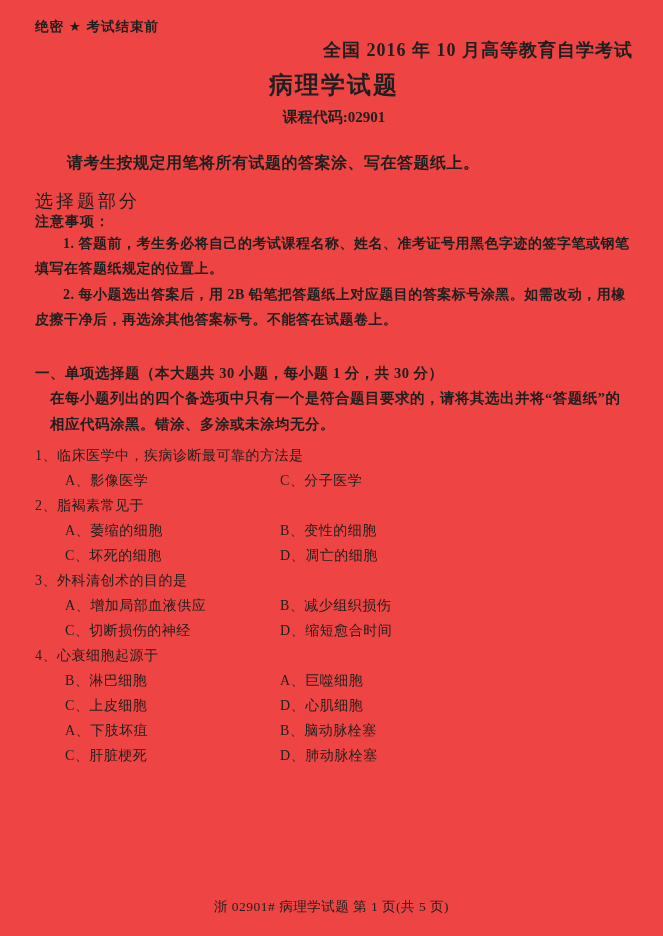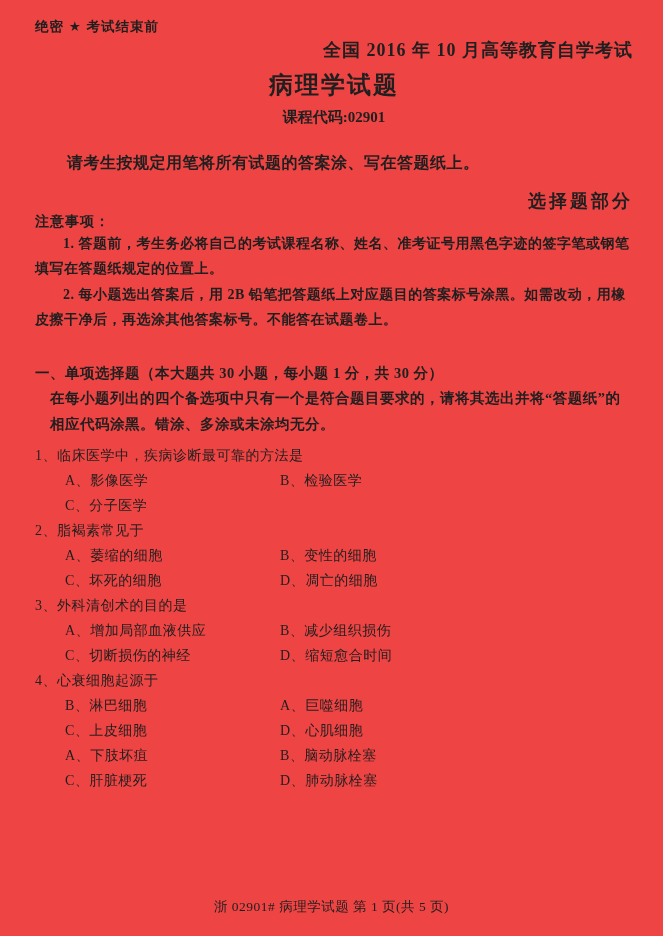--- a/index.html
+++ b/index.html
@@ -42,23 +42,23 @@
     margin-top: 7px;
   }
   .instruction {
     font-size: 16px;
     font-weight: bold;
     margin-top: 26px;
     text-indent: 2em;
     letter-spacing: 0.5px;
   }
   .section-title {
-    text-align: right;
+    text-align: left;
     font-size: 18px;
-    font-weight: bold;
+    font-weight: normal;
     margin-top: 15px;
     letter-spacing: 3px;
   }
   .notes-heading {
     font-size: 14px;
     font-weight: bold;
     letter-spacing: 1px;
   }
   .note {
     font-size: 14px;
@@ -131,21 +131,20 @@
   <p class="part-subtext">在每小题列出的四个备选项中只有一个是符合题目要求的，请将其选出并将“答题纸”的相应代码涂黑。错涂、多涂或未涂均无分。</p>
 
   <div class="questions">
 
     <div class="question">
       <div class="q-stem-row">
         <span>1、</span><span>临床医学中，疾病诊断最可靠的方法是</span>
       </div>
       <div class="q-options">
         <div><span>A、</span><span>影像医学</span></div>
-        <div><span>B、</span><span>检验医学</span></div>
         <div><span>C、</span><span>分子医学</span></div>
       </div>
     </div>
 
     <div class="question">
       <div class="q-stem-row">
         <span>2、</span><span>脂褐素常见于</span>
       </div>
       <div class="q-options">
         <div><span>A、</span><span>萎缩的细胞</span></div>

